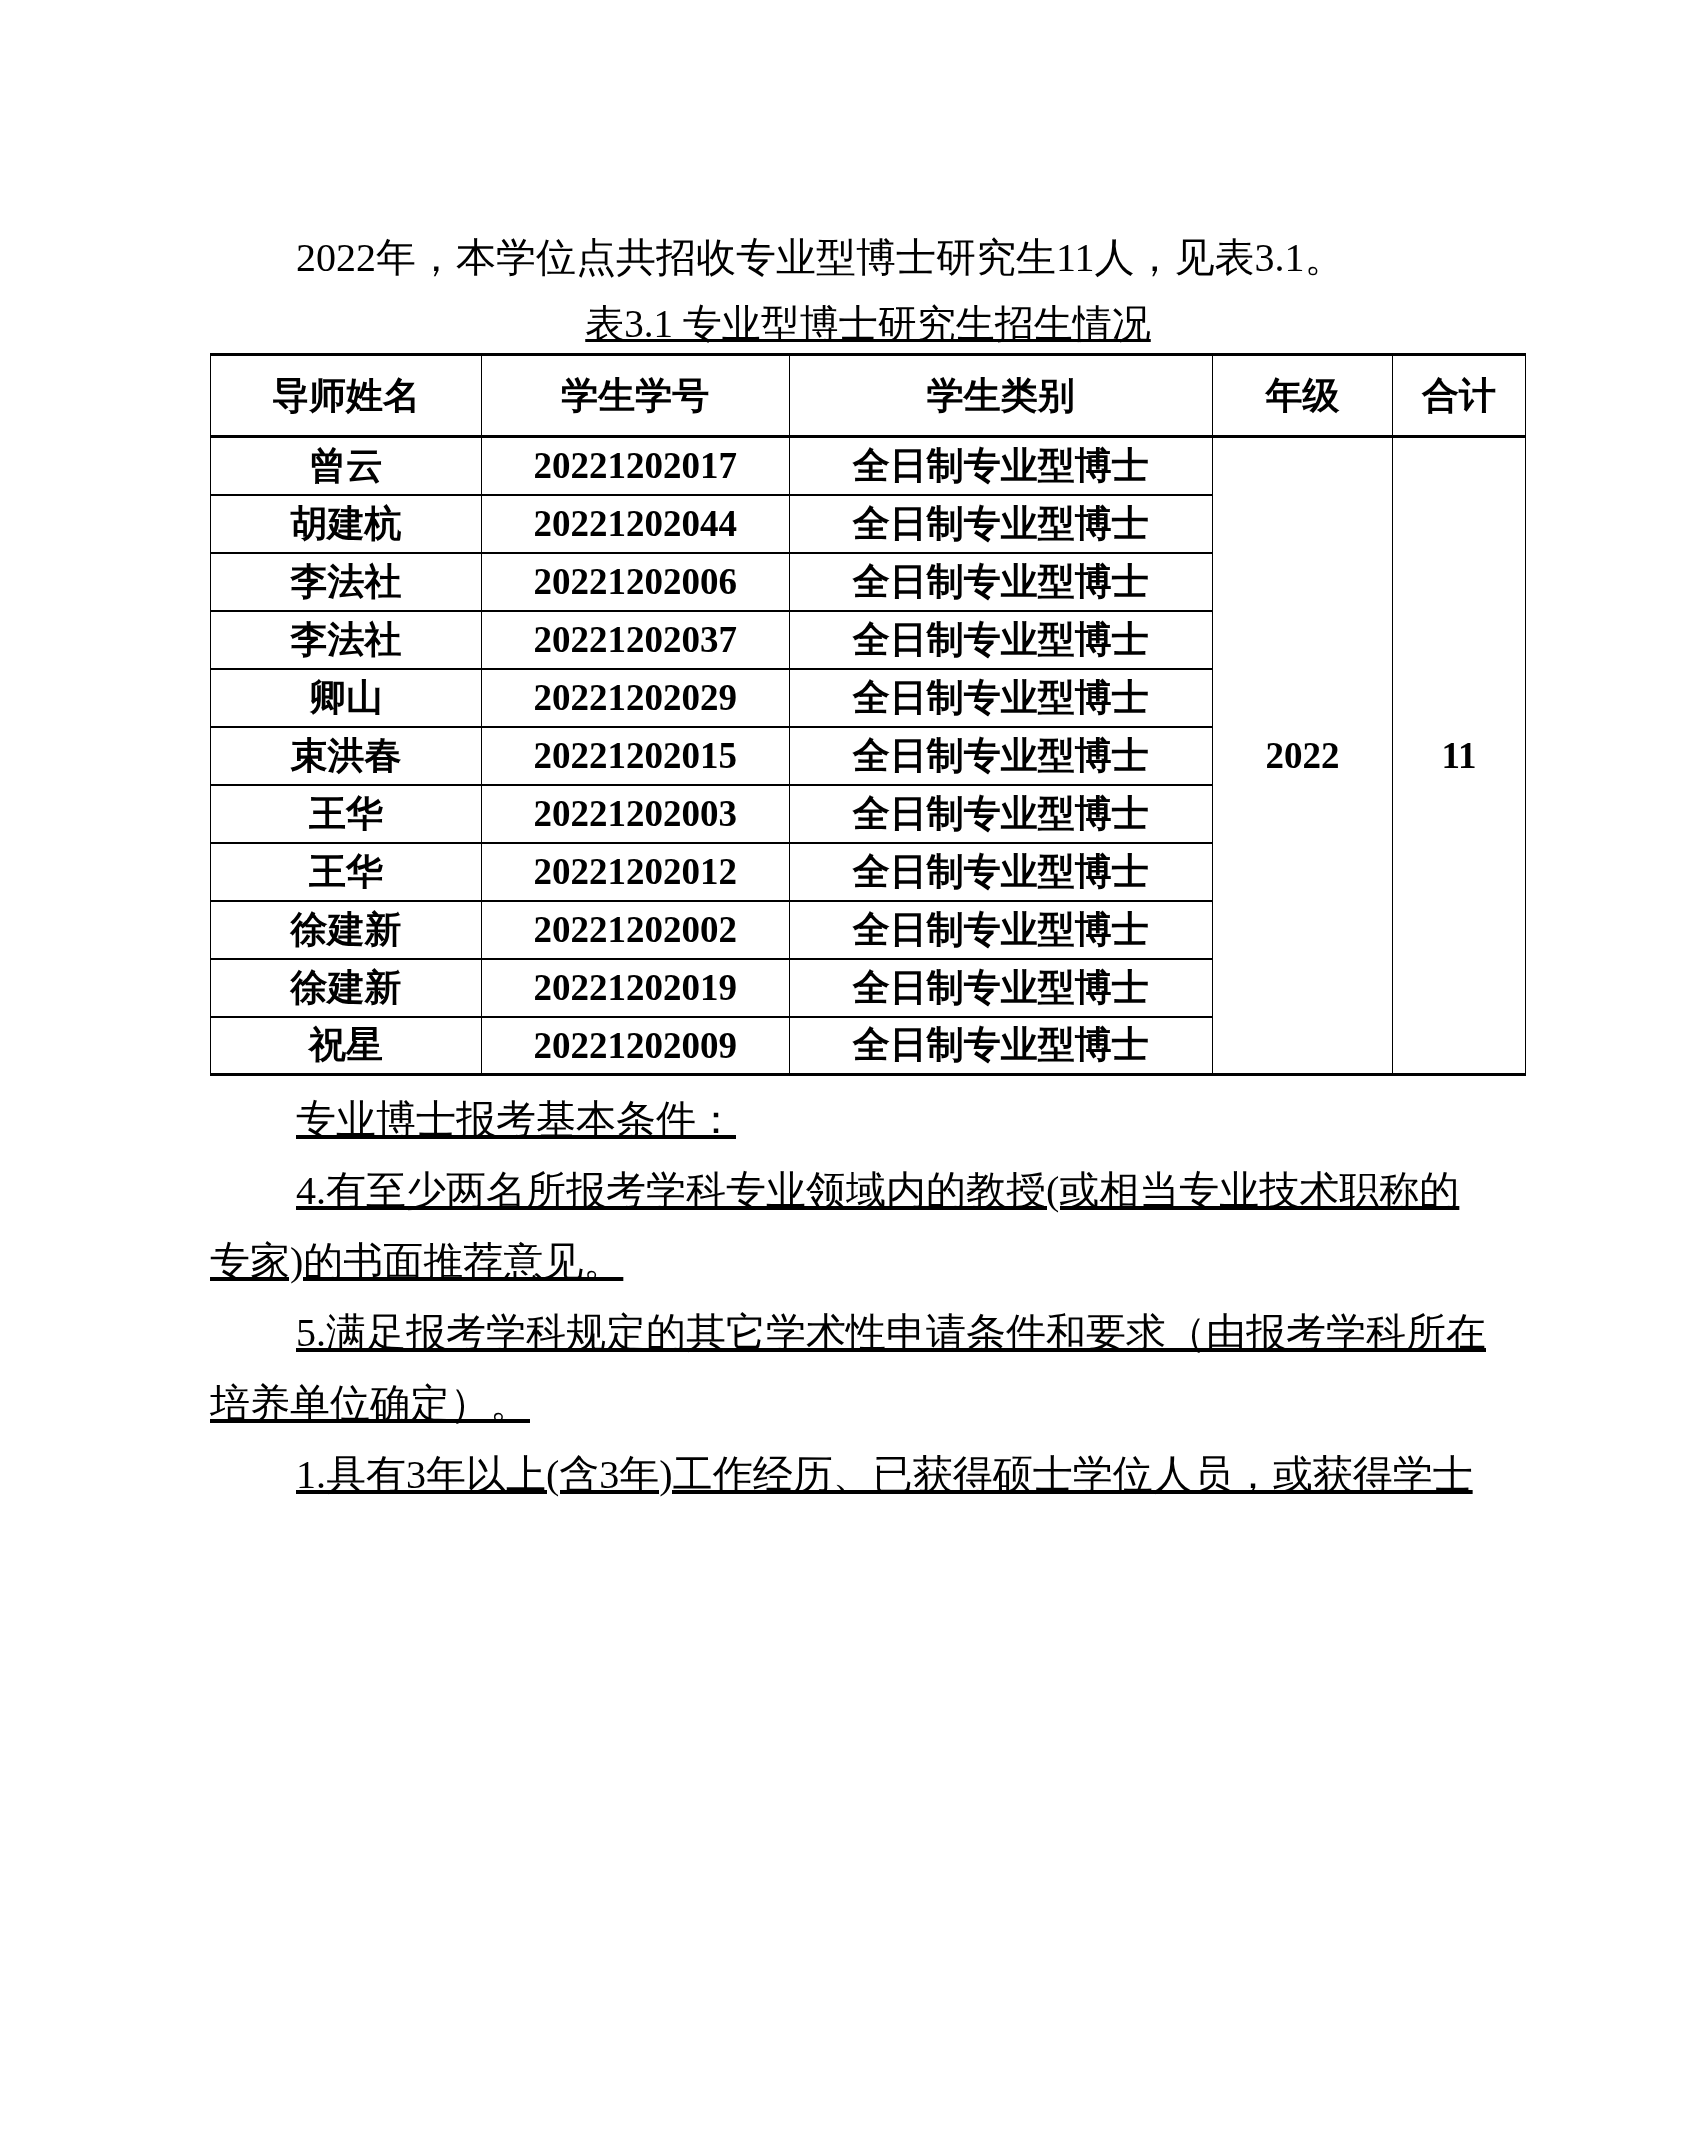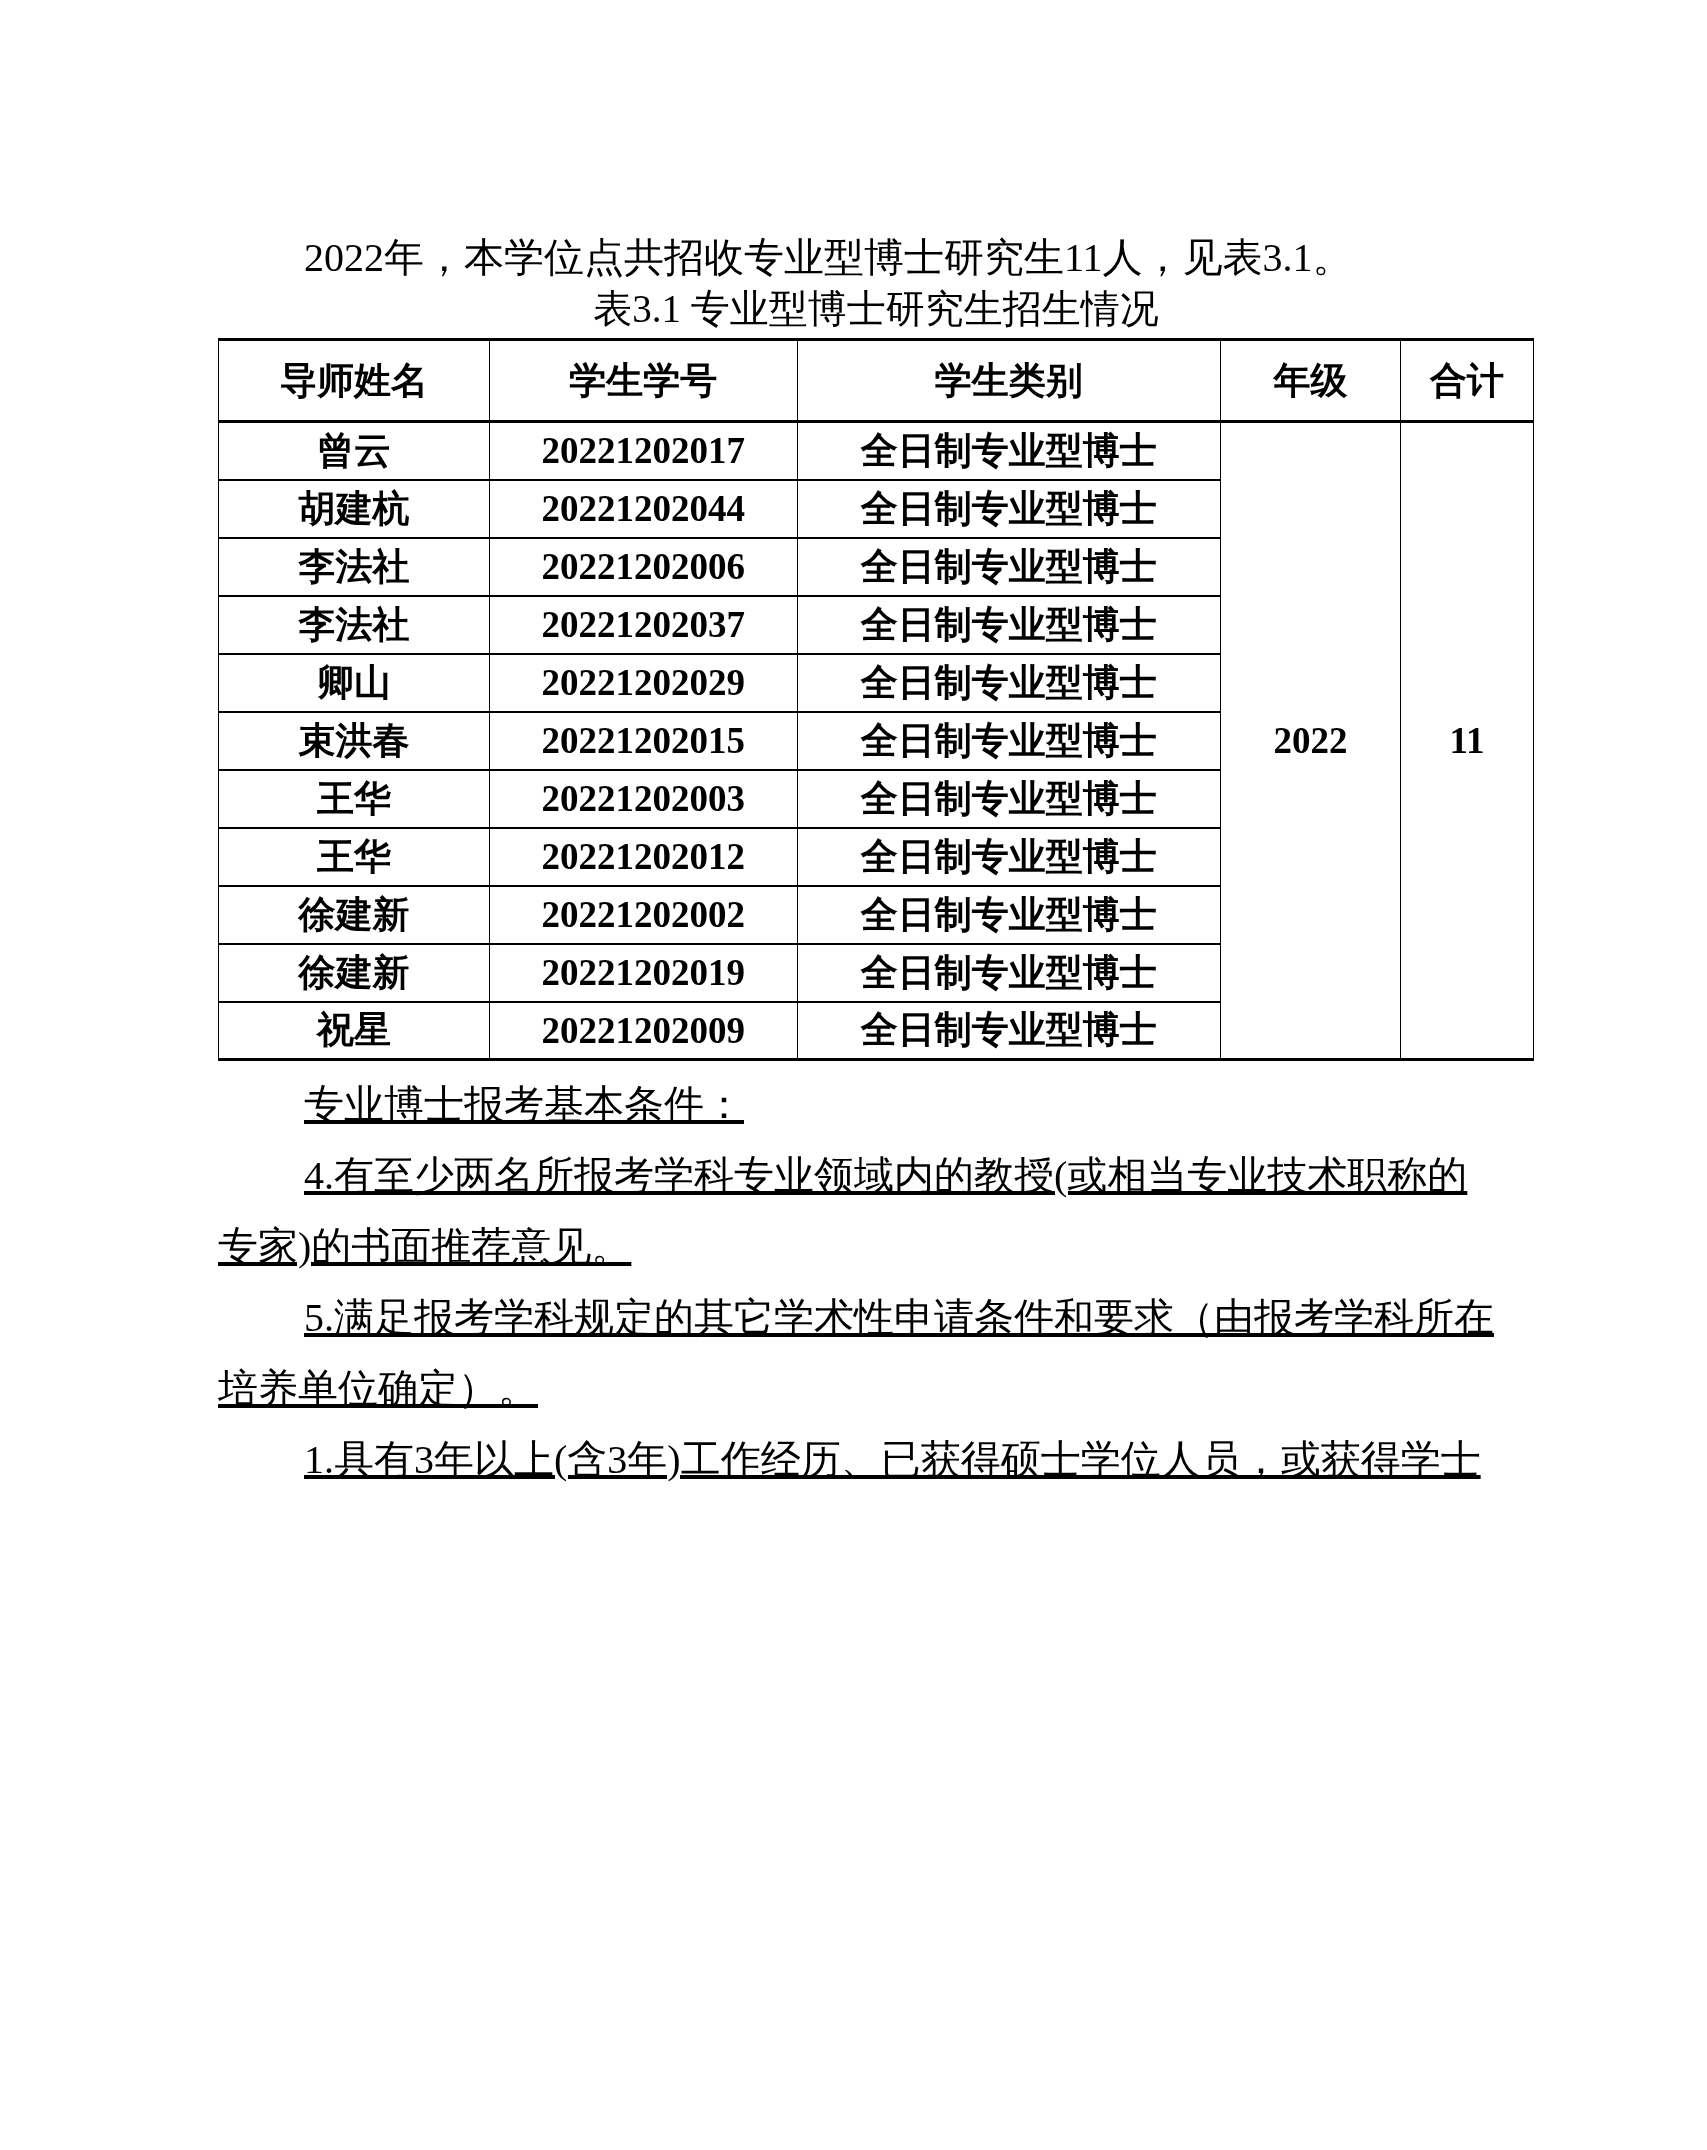--- a/index.html
+++ b/index.html
@@ -3,32 +3,33 @@
 <meta charset="utf-8">
 <style>
   * { margin: 0; padding: 0; box-sizing: border-box; }
   html, body { background: #ffffff; }
   body {
     width: 1708px; height: 2414px; position: relative;
     font-family: "Liberation Serif", "DejaVu Serif", serif;
     color: #000;
   }
   .page { position: absolute; inset: 0; background: #fff; }
-  .content { position: absolute; left: 218px; top: 0; width: 1316px; }
+  .content { position: absolute; left: 210px; top: 0; width: 1316px; }
 
   .intro {
     margin-top: 232px;
     font-size: 40px; line-height: 52px;
     text-indent: 86px;
     white-space: nowrap;
   }
   .table-title {
-    margin-top: 0;
+    margin-top: 15px;
     font-size: 39px; line-height: 49px;
     text-align: center;
+    text-decoration: underline;
   }
 
   table.admissions {
     margin-top: 5.2px;
     width: 100%;
     table-layout: fixed;
     border-collapse: collapse;
     border-left: 1.7px solid #000;
     border-right: 1.7px solid #000;
     border-top: 3.9px solid #000;

